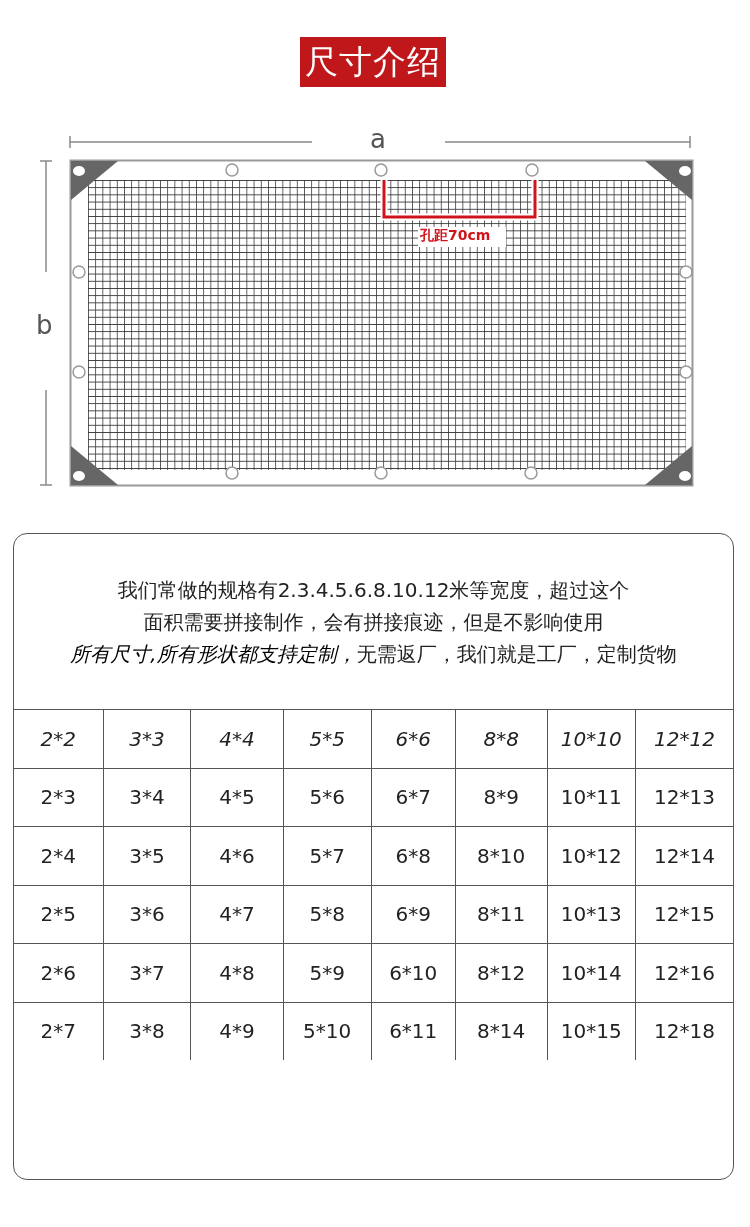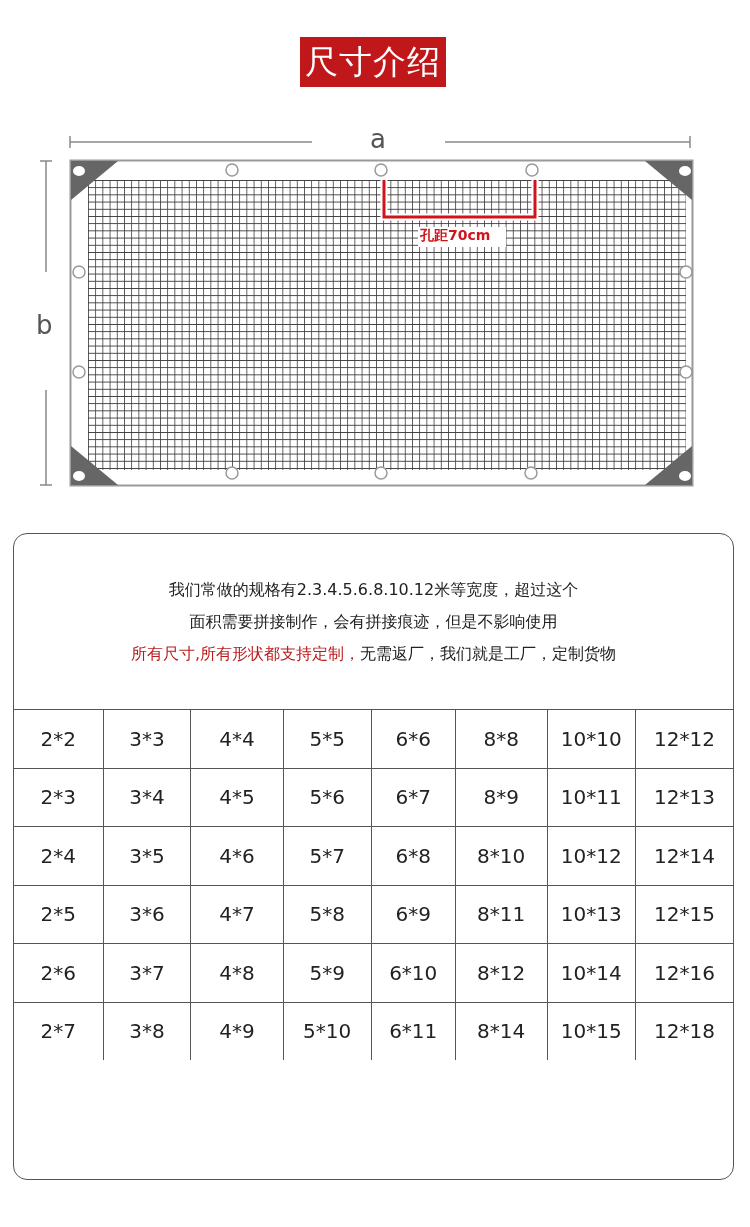--- a/index.html
+++ b/index.html
@@ -2,26 +2,26 @@
 <html><head>
 <meta charset="utf-8">
 <style>
   html,body{margin:0;padding:0;background:#fff;}
   body{width:750px;height:1227px;position:relative;overflow:hidden;font-family:"DejaVu Sans","Liberation Sans",sans-serif;color:#222;}
   .title-badge{position:absolute;left:300px;top:37px;width:146px;height:50px;background:#c0171a;color:#fff;font-size:33px;line-height:50px;text-align:center;letter-spacing:1px;}
   .diagram{position:absolute;left:0;top:110px;width:750px;height:400px;}
   .dim-a{position:absolute;left:370px;top:14px;font-size:26px;color:#555;}
   .dim-b{position:absolute;left:36px;top:200px;font-size:26px;color:#555;}
   .spec-box{position:absolute;left:13px;top:533px;width:721px;height:647px;border:1.5px solid #555;border-radius:14px;box-sizing:border-box;overflow:hidden;}
-  .spec-text{height:175px;border-bottom:1.5px solid #555;display:flex;flex-direction:column;justify-content:center;align-items:center;font-size:16px;line-height:32px;}
+  .spec-text{height:175px;border-bottom:1.5px solid #555;display:flex;flex-direction:column;justify-content:center;align-items:center;font-size:20px;line-height:32px;}
   .spec-text .line{white-space:nowrap;}
-  .red{color:#b91c1c;}
+  .red{color:#000000;font-style:italic;}
   table{border-collapse:collapse;width:100%;}
   td{border:1.5px solid #555;text-align:center;font-size:20px;height:57.5px;padding:0;color:#222;font-family:"DejaVu Sans","Liberation Sans",sans-serif;}
-  tr:first-child td{border-top:none;}
+  tr:first-child td{border-top:none;font-style:italic;}
   tr:last-child td{border-bottom:none;}
   td:first-child{border-left:none;}
   td:last-child{border-right:none;}
 </style>
 </head>
 <body>
 
 <div class="title-badge">尺寸介绍</div>
 
 <div class="diagram">

